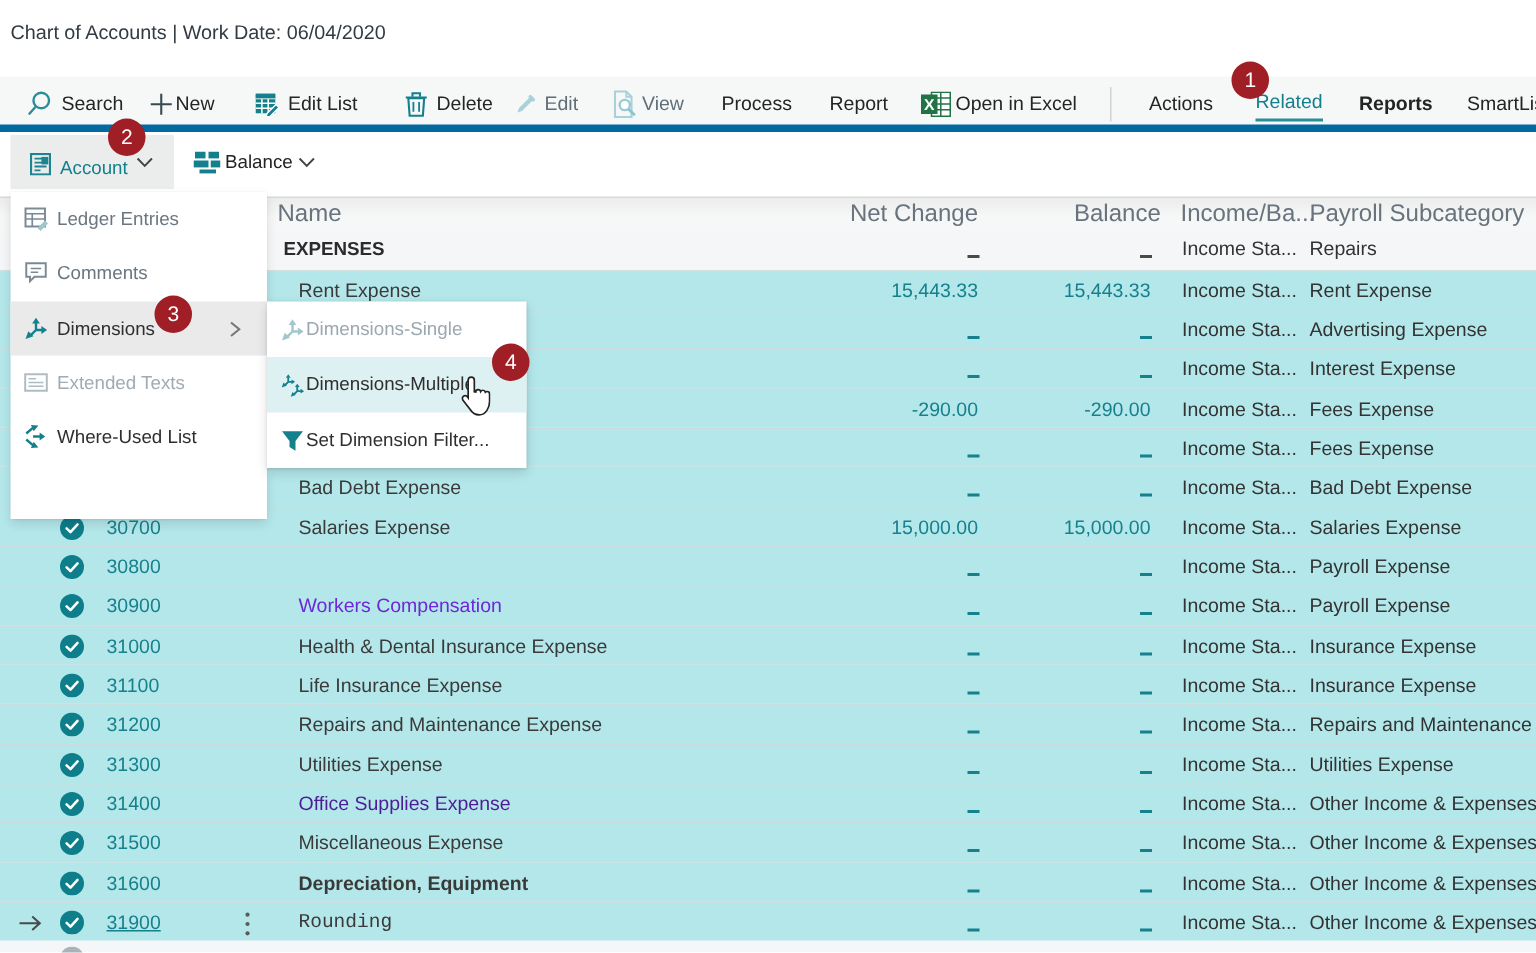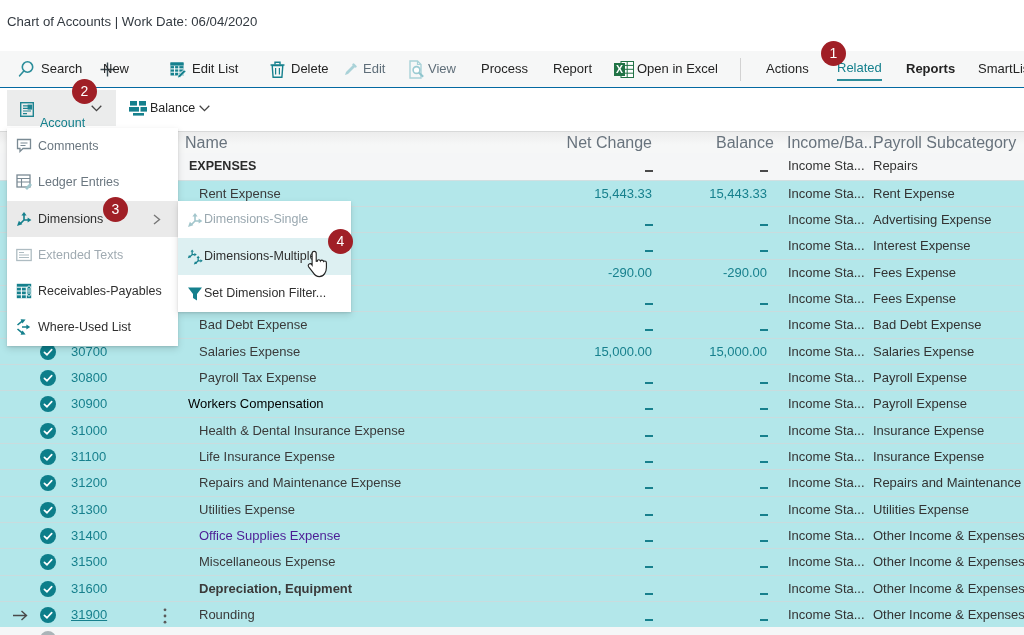--- a/index.html
+++ b/index.html
@@ -6,21 +6,21 @@
   html,body { width:1024px; height:635px; overflow:hidden; background:#fff;
     font-family:"Liberation Sans", sans-serif; }
   .abs { position:absolute; }
   #stage { position:relative; width:1024px; height:635px; overflow:hidden; }
 
   
   #title { left:7px; top:14px; font-size:13.2px; color:#333a41; }
 
   
   #tb1 { left:0; top:51px; width:1024px; height:37px; background:#f6f7f7;
-         border-bottom:1px solid #0369a1; }
+         border-bottom:5px solid #0369a1; }
   .tbi { position:absolute; top:0; height:36px; line-height:36px; font-size:13px;
          color:#242424; white-space:nowrap; }
   .tbi.gray { color:#5f6e79; }
   .tbi.teal { color:#14808d; }
 
   
   #tb2 { left:0; top:88px; width:1024px; height:43px; background:#fff; }
   #accbtn { position:absolute; left:7px; top:2px; width:109px; height:36px;
             background:#ebecec; }
 
@@ -60,21 +60,21 @@
 
   <div id="tb1" class="abs">
     <svg class="abs" style="left:18px; top:9px;" width="17" height="18" viewBox="0 0 17 18">
       <circle cx="9.5" cy="7" r="5.2" fill="none" stroke="#2b8d9a" stroke-width="1.6"></circle>
       <line x1="5.6" y1="11.3" x2="1.6" y2="15.8" stroke="#2b8d9a" stroke-width="1.6" stroke-linecap="round"></line>
     </svg>
     <div class="tbi" style="left:41px;">Search</div>
     <svg class="abs" style="left:100px; top:11px;" width="15" height="15" viewBox="0 0 15 15">
       <path d="M7.5 0.5 V14.5 M0.5 7.5 H14.5" stroke="#3a4a52" stroke-width="1.4"></path>
     </svg>
-    <div class="tbi" style="left:103px;">New</div>
+    <div class="tbi" style="left:117px;">New</div>
     <svg class="abs" style="left:170px; top:11px;" width="18" height="16" viewBox="0 0 18 16">
       <rect x="0.5" y="0.5" width="13" height="13" fill="#15808d"></rect>
       <path d="M0.5 3.6 H13.5 M0.5 6.9 H13.5 M0.5 10.2 H13.5 M4.6 3.6 V13.5 M8.8 3.6 V13.5" stroke="#fff" stroke-width="1"></path>
       <rect x="0.5" y="0.5" width="13" height="3.1" fill="#15808d"></rect>
       <path d="M8 13.6 L14 7.6 L16 9.6 L10 15.6 L7.4 16.1 Z" fill="#15808d" stroke="#fff" stroke-width="0.9"></path>
     </svg>
     <div class="tbi" style="left:192px;">Edit List</div>
     <svg class="abs" style="left:270px; top:10px;" width="15" height="17" viewBox="0 0 15 17">
       <path d="M2.2 4.5 H12.8 L11.9 16.2 H3.1 Z" fill="none" stroke="#15808d" stroke-width="1.4"></path>
       <path d="M0.5 4 H14.5" stroke="#15808d" stroke-width="1.4"></path>
@@ -109,21 +109,21 @@
     <div class="tbi" style="left:906px;font-weight:bold;">Reports</div>
     <div class="tbi" style="left:978px;">SmartList</div>
   </div>
   <div id="tb2" class="abs">
     <div id="accbtn"></div>
     <svg class="abs" style="left:20px; top:14px;" width="14" height="15" viewBox="0 0 14 15">
       <rect x="0.7" y="0.7" width="12.6" height="13.6" fill="none" stroke="#1e8491" stroke-width="1.4"></rect>
       <path d="M3 3.8 H11 M3 6.4 H11 M3 9 H11 M3 11.6 H7" stroke="#1e8491" stroke-width="1.2"></path>
       <rect x="7.6" y="2.6" width="4.6" height="5" fill="#1e8491"></rect>
     </svg>
-    <div class="tbi teal" style="left:40px; top:17px; font-size:12.5px;">Account</div>
+    <div class="tbi teal" style="left:40px; top:6px; font-size:12.5px;">Account</div>
     <svg class="abs" style="left:91px; top:17px;" width="11" height="7" viewBox="0 0 11 7">
       <path d="M0.7 0.7 L5.5 5.6 L10.3 0.7" fill="none" stroke="#444" stroke-width="1.3"></path>
     </svg>
     <svg class="abs" style="left:129px; top:13px;" width="18" height="15" viewBox="0 0 18 15">
       <rect x="1" y="0" width="7" height="4.6" fill="#15808d"></rect>
       <rect x="10" y="0" width="7" height="4.6" fill="#15808d"></rect>
       <rect x="0" y="6" width="10" height="4.6" fill="#15808d"></rect>
       <rect x="11.5" y="6" width="6.5" height="4.6" fill="#15808d"></rect>
       <rect x="4" y="12" width="11" height="2.6" fill="#15808d"></rect>
     </svg>
@@ -226,33 +226,32 @@
         <div class="cell num" style="left:667px; width:100px; text-align:right;">15,000.00</div>
         <div class="cell" style="left:788px;">Income Sta...</div>
         <div class="cell" style="left:873px;">Salaries Expense</div>
   </div>
   <div class="row teal" style="top:364px; height:26px;">
   <svg class="chk" style="top:5px;" width="16" height="16" viewBox="0 0 16 16">
           <circle cx="8" cy="8" r="8" fill="#0d7e8a"></circle>
           <path d="M4.4 8.3 L7 10.8 L11.7 5.6" fill="none" stroke="#fff" stroke-width="1.7" stroke-linecap="round" stroke-linejoin="round"></path>
         </svg>
         <div class="cell num" style="left:71px;">30800</div>
-        <div class="cell" style="left:199px; color:#3a3a3a;">Payroll Tax Expense</div>
         <div class="dash" style="left:645px; top:17px;"></div>
         <div class="dash" style="left:760px; top:17px;"></div>
         <div class="cell" style="left:788px;">Income Sta...</div>
         <div class="cell" style="left:873px;">Payroll Expense</div>
   </div>
   <div class="row teal" style="top:390px; height:27px;">
   <svg class="chk" style="top:5px;" width="16" height="16" viewBox="0 0 16 16">
           <circle cx="8" cy="8" r="8" fill="#0d7e8a"></circle>
           <path d="M4.4 8.3 L7 10.8 L11.7 5.6" fill="none" stroke="#fff" stroke-width="1.7" stroke-linecap="round" stroke-linejoin="round"></path>
         </svg>
         <div class="cell num" style="left:71px;">30900</div>
-        <div class="cell" style="left:188px; color:#000000;">Workers Compensation</div>
+        <div class="cell" style="left:199px; color:#6d28d9;">Workers Compensation</div>
         <div class="dash" style="left:645px; top:17px;"></div>
         <div class="dash" style="left:760px; top:17px;"></div>
         <div class="cell" style="left:788px;">Income Sta...</div>
         <div class="cell" style="left:873px;">Payroll Expense</div>
   </div>
   <div class="row teal" style="top:417px; height:26px;">
   <svg class="chk" style="top:5px;" width="16" height="16" viewBox="0 0 16 16">
           <circle cx="8" cy="8" r="8" fill="#0d7e8a"></circle>
           <path d="M4.4 8.3 L7 10.8 L11.7 5.6" fill="none" stroke="#fff" stroke-width="1.7" stroke-linecap="round" stroke-linejoin="round"></path>
         </svg>
@@ -334,21 +333,21 @@
         <div class="dash" style="left:760px; top:17px;"></div>
         <div class="cell" style="left:788px;">Income Sta...</div>
         <div class="cell" style="left:873px;">Other Income &amp; Expenses</div>
   </div>
   <div class="row teal" style="top:601px; height:27px;">
   <svg class="chk" style="top:5px;" width="16" height="16" viewBox="0 0 16 16">
           <circle cx="8" cy="8" r="8" fill="#0d7e8a"></circle>
           <path d="M4.4 8.3 L7 10.8 L11.7 5.6" fill="none" stroke="#fff" stroke-width="1.7" stroke-linecap="round" stroke-linejoin="round"></path>
         </svg>
         <div class="cell num" style="left:71px; text-decoration:underline;">31900</div>
-        <div class="cell" style="left:199px; color:#3a3a3a;">Rounding</div>
+        <div class="cell" style="left:199px; color:#3a3a3a;font-family:Liberation Mono, monospace;">Rounding</div>
         <div class="dash" style="left:645px; top:17px;"></div>
         <div class="dash" style="left:760px; top:17px;"></div>
         <div class="cell" style="left:788px;">Income Sta...</div>
         <div class="cell" style="left:873px;">Other Income &amp; Expenses</div>
         <svg class="abs" style="left:12px; top:8px;" width="16" height="11" viewBox="0 0 16 11">
           <path d="M1 5.5 H14 M9.5 1 L14.5 5.5 L9.5 10" fill="none" stroke="#4a4a4a" stroke-width="1.4"></path>
         </svg>
         <svg class="abs" style="left:163px; top:6px;" width="4" height="16" viewBox="0 0 4 16">
           <circle cx="2" cy="1.8" r="1.4" fill="#5a5a5a"></circle>
           <circle cx="2" cy="8" r="1.4" fill="#5a5a5a"></circle>
@@ -358,57 +357,49 @@
   <div class="row" style="top:627px; height:8px; background:#f5f6f7;">
   <svg class="chk" style="top:4px;" width="16" height="16" viewBox="0 0 16 16">
           <circle cx="8" cy="8" r="8" fill="#aab4b8"></circle>
         </svg>
   </div>
   </div>
   <div id="menus">
     <div class="menu" style="left:7px; top:128px; width:171px; height:218px; z-index:10;">
       <div class="mi" style="color:#6b7780;">
         <svg class="ic" viewBox="0 0 16 16">
-            <path d="M1.5 1.5 H14.5 V10.5 H7 L4 13.5 V10.5 H1.5 Z" fill="none" stroke="#7a8a94" stroke-width="1.3"></path>
-            <path d="M4.5 5 H11.5 M4.5 7.5 H9.5" stroke="#7a8a94" stroke-width="1.1"></path>
-          </svg>
-        Comments</div>
-      <div class="mi" style="color:#6b7780;">
-        <svg class="ic" viewBox="0 0 16 16">
             <rect x="1" y="1" width="13" height="12" fill="none" stroke="#7a8a94" stroke-width="1.3"></rect>
             <path d="M1 4.5 H14 M1 8 H14 M5.5 4.5 V13" stroke="#7a8a94" stroke-width="1.1"></path>
             <path d="M9 14 L14 9 L16 11 L11 16 Z" fill="#9fc6cc"></path>
           </svg>
         Ledger Entries</div>
+      <div class="mi" style="color:#6b7780;">
+        <svg class="ic" viewBox="0 0 16 16">
+            <path d="M1.5 1.5 H14.5 V10.5 H7 L4 13.5 V10.5 H1.5 Z" fill="none" stroke="#7a8a94" stroke-width="1.3"></path>
+            <path d="M4.5 5 H11.5 M4.5 7.5 H9.5" stroke="#7a8a94" stroke-width="1.1"></path>
+          </svg>
+        Comments</div>
       <div class="mi" style="background:#eaeaea; color:#2f2f2f;">
         <svg class="ic" viewBox="0 0 16 16">
             <path d="M8 9 V4 M8 9 H12.2 M8 9 L4.4 12.6" stroke="#15808d" stroke-width="1.6" fill="none"></path>
             <path d="M5.4 4.6 L8 0.9 L10.6 4.6 Z" fill="#15808d"></path>
             <path d="M11.6 6.4 L15.4 9 L11.6 11.6 Z" fill="#15808d"></path>
             <path d="M2.9 9.8 L1 15 L6.3 13.2 Z" fill="#15808d"></path>
           </svg>
         Dimensions
         <svg class="abs" style="left:146px; top:13px;" width="8" height="11" viewBox="0 0 8 11">
             <path d="M1 1 L6.5 5.5 L1 10" fill="none" stroke="#777" stroke-width="1.4"></path>
           </svg>
       </div>
       <div class="mi" style="color:#a0abb2;">
         <svg class="ic" viewBox="0 0 16 16">
             <rect x="0.8" y="2.5" width="14.4" height="11" fill="none" stroke="#aebcc2" stroke-width="1.3"></rect>
             <path d="M3 5.5 H8 M3 8 H13 M3 10.5 H13" stroke="#aebcc2" stroke-width="1.1"></path>
           </svg>
         Extended Texts</div>
-      <div class="mi" style="color:#2f2f2f;">
-        <svg class="ic" viewBox="0 0 16 16">
-            <rect x="0.8" y="0.8" width="14.4" height="14.4" fill="#15808d"></rect>
-            <path d="M0.8 4.2 H15.2 M0.8 8 H15.2 M0.8 11.8 H15.2 M5.4 4.2 V15.2 M10.3 4.2 V15.2" stroke="#fff" stroke-width="1"></path>
-            <path d="M10 6 L16 6 L13 2.5 Z" fill="#15808d" stroke="#fff" stroke-width="0.8"></path>
-            <path d="M10 10 L16 10 L13 13.5 Z" fill="#15808d" stroke="#fff" stroke-width="0.8"></path>
-          </svg>
-        Receivables-Payables</div>
       <div class="mi" style="color:#2f2f2f;">
         <svg class="ic" viewBox="0 0 16 16">
             <path d="M1.5 6 L6.5 1.8 M6 8 H11 M1.5 10 L6.5 14.2" stroke="#15808d" stroke-width="1.6" fill="none"></path>
             <path d="M4.6 0.3 L9.6 0.6 L6.5 4.5 Z" fill="#15808d"></path>
             <path d="M10.4 5.4 L14.2 8 L10.4 10.6 Z" fill="#15808d"></path>
             <path d="M6.5 11.5 L9.6 15.4 L4.6 15.7 Z" fill="#15808d"></path>
           </svg>
         Where-Used List</div>
     </div>
     <div class="menu" id="menu2" style="left:178px; top:201px; width:173px; height:111px; z-index:11;">

